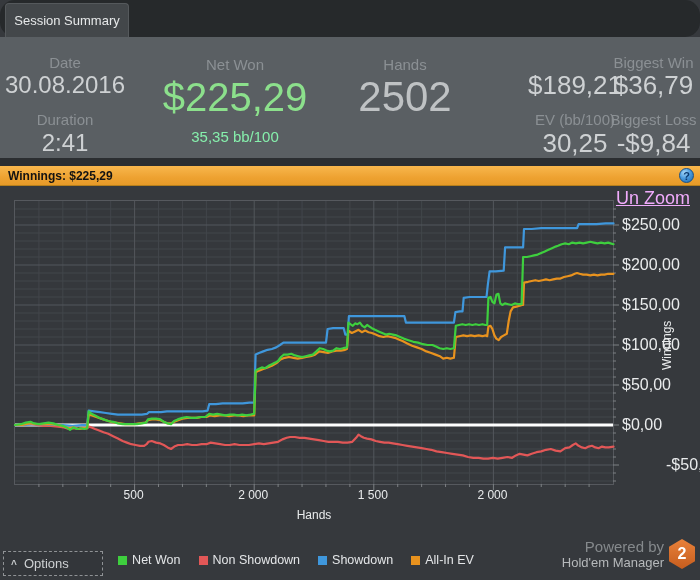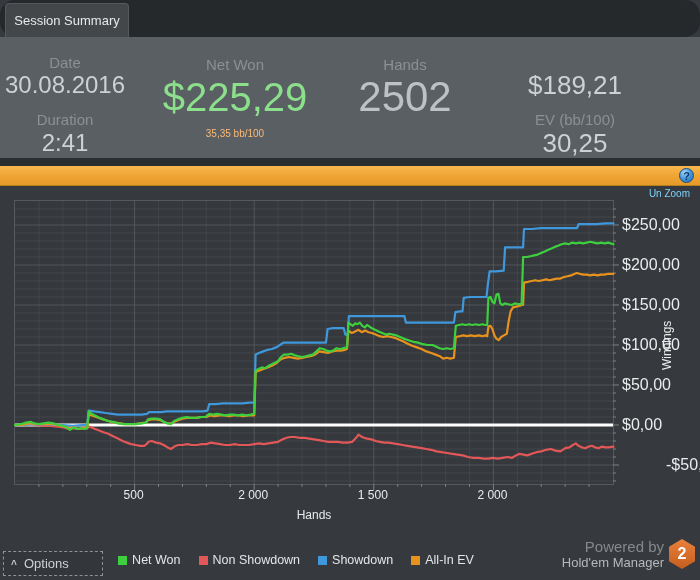--- a/index.html
+++ b/index.html
@@ -13,37 +13,37 @@
          color:#e6e8e9; font-size:13px; line-height:33px; text-align:center; }
 
   
   .stats { position:absolute; left:0; top:37px; width:700px; height:121px; background:#5a5f63; }
   .col { position:absolute; top:0; height:121px; text-align:center;margin-top:8px; }
   .lbl { font-size:15px; color:#8b9094; }
   .val { font-size:24px; color:#ced1d3; }
   .big-green { font-size:40px; color:#8ce08c; line-height:52px; }
   .hands-big { font-size:42px; color:#bfc2c4; line-height:44px; }
   .mid-val { font-size:26px; color:#ced1d3; }
-  .sub { font-size:10px; color:#fdba74; }
+  .sub { font-size:15px; color:#86efac; }
   .pos-a { position:absolute; left:0; right:0; }
 
   
   .gapbar { position:absolute; left:0; top:158px; width:700px; height:8px; background:#2b2e31; }
   .winbar { position:absolute; left:0; top:166px; width:700px; height:20px;
             background:linear-gradient(#f8b74d,#eea231 60%,#e69a28); border-bottom:1px solid #b57f1d; }
   .winbar-label { position:absolute; left:8px; top:0; font-size:12px; font-weight:bold; color:#131313; line-height:20px; }
   .help { position:absolute; right:6px; top:2px; width:15px; height:15px; border-radius:50%;
           background:radial-gradient(circle at 35% 28%, #a6d8f8 0%, #4b9bde 45%, #1c66ab 100%);
           border:1px solid #14508c; color:#0c3a6f; font-size:11px; font-weight:bold;
           text-align:center; line-height:14px; cursor:pointer; }
 
   
   .chart-region { position:absolute; left:0; top:186px; width:700px; height:394px; background:#36393d; }
-  .unzoom { position:absolute; right:10px; top:2px; font-size:10px; color:#7dd3fc;
-            cursor:pointer; }
+  .unzoom { position:absolute; right:10px; top:2px; font-size:18px; color:#f0abfc;
+            text-decoration:underline; cursor:pointer; }
   .plot { position:absolute; left:14px; top:14px; width:600px; height:285px;
           background:#35383c; border:1px solid #56595e; }
   .plot svg { overflow:visible; display:block; }
   .ytick { position:absolute; font-size:16px; color:#e9ebec; white-space:nowrap; }
   .xtick { position:absolute; font-size:12px; color:#e9ebec; width:80px; text-align:center; }
   .ylab  { position:absolute; left:660px; top:114px; width:20px; height:90px; font-size:12px; color:#e9ebec;
            writing-mode:vertical-rl; transform:rotate(180deg); text-align:center; }
   .xlab  { position:absolute; left:254px; top:322px; width:120px; text-align:center;
            font-size:12px; color:#e9ebec; }
 
@@ -86,25 +86,32 @@
     </div>
     <div class="col" style="left:330px;width:150px;">
       <div class="pos-a lbl" style="top:11px;">Hands</div>
       <div class="pos-a hands-big" style="top:30px;">2502</div>
     </div>
     <div class="col" style="left:500px;width:150px;">
       <div class="pos-a mid-val" style="top:25px;">$189,21</div>
       <div class="pos-a lbl" style="top:66px;">EV (bb/100)</div>
       <div class="pos-a mid-val" style="top:83px;">30,25</div>
     </div>
+    <div class="col" style="left:607px;width:93px;">
+      <div class="pos-a lbl" style="top:9px;">Biggest Win</div>
+      <div class="pos-a mid-val" style="top:25px;">$36,79</div>
+      <div class="pos-a lbl" style="top:66px;">Biggest Loss</div>
+      <div class="pos-a mid-val" style="top:83px;">-$9,84</div>
+    </div>
   </div>
 
   <div class="gapbar"></div>
 
   <div class="winbar">
+    <div class="winbar-label">Winnings: $225,29</div>
     <div class="help">?</div>
   </div>
 
   <div class="chart-region">
     <div class="unzoom">Un Zoom</div>
 
     <div class="plot">
       <svg id="plot-svg" width="598" height="283" viewBox="0 0 598 283">
           <line x1="0" y1="280" x2="598" y2="280" stroke="#42464b" stroke-width="1"></line>
           <line x1="0" y1="272" x2="598" y2="272" stroke="#42464b" stroke-width="1"></line>

